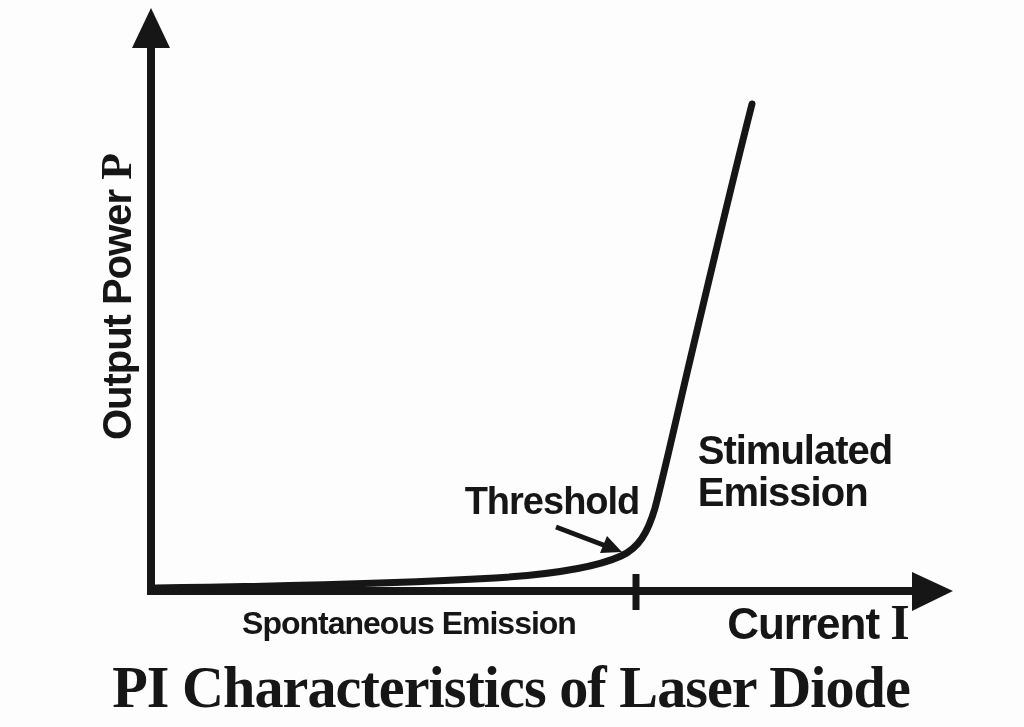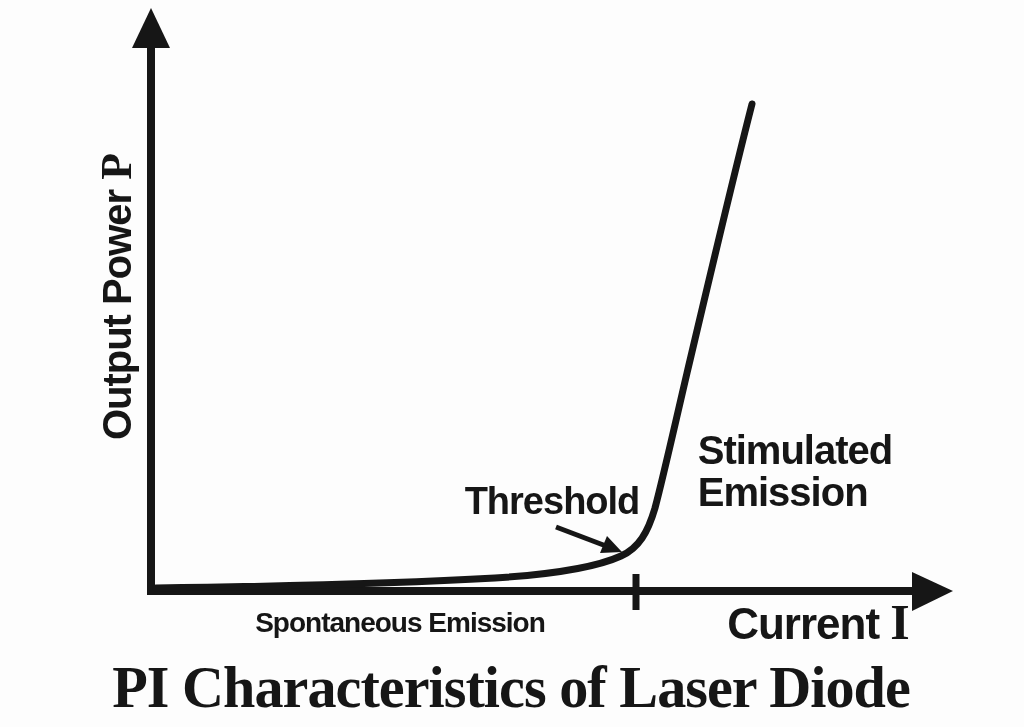--- a/index.html
+++ b/index.html
@@ -27,21 +27,21 @@
   }
   .serif-symbol { font-family:"Liberation Serif", serif; }
   .y-axis-label .serif-symbol { font-size:44px; }
   .threshold-label { left:552px; top:501px; font-size:38px; }
   .stimulated-label {
     left:795px; top:471px;
     font-size:40px;
     text-align:left;
     line-height:42px;
   }
-  .spontaneous-label { left:400px; top:623px; font-size:28px; }
+  .spontaneous-label { left:409px; top:623px; font-size:32px; }
   .x-axis-label { left:818px; top:622px; font-size:44px; }
   .x-axis-label .serif-symbol { font-size:50px; }
   .chart-title {
     left:511px; top:687px;
     font-size:60px;
     font-family:"Liberation Serif", serif;
     transform:translate(-50%,-50%) scaleX(0.97);
     letter-spacing:-1px;
   }
 </style>

